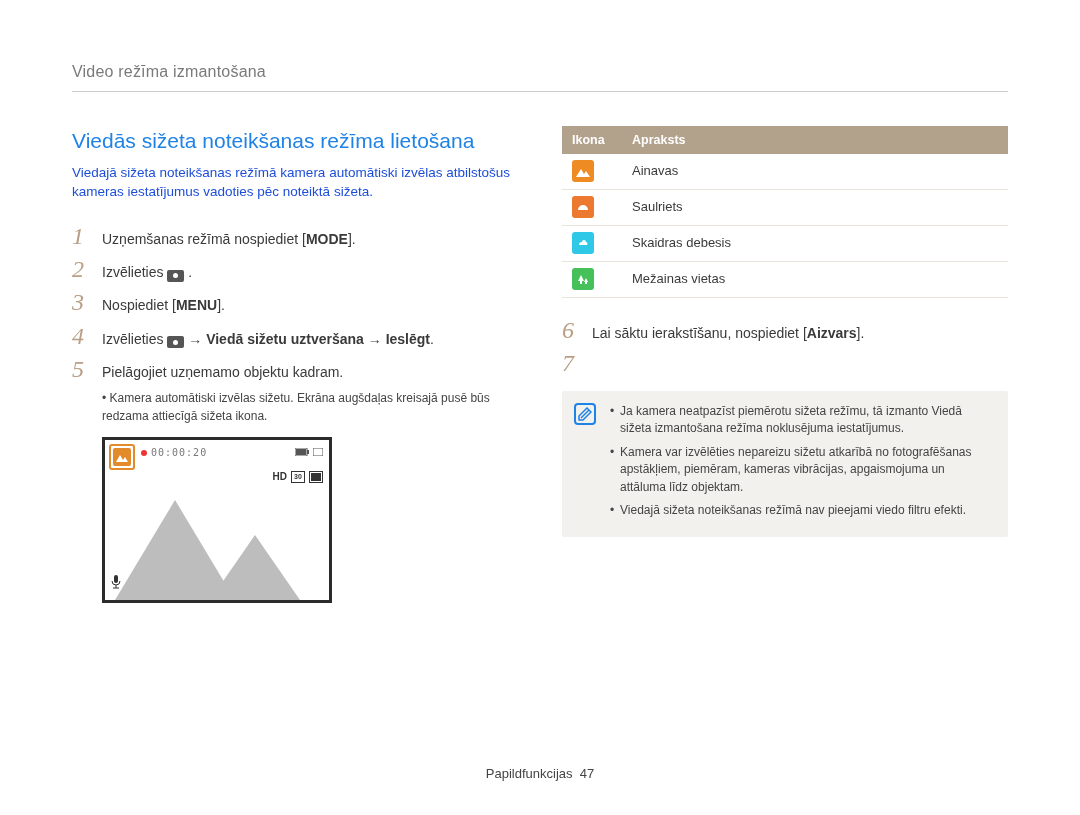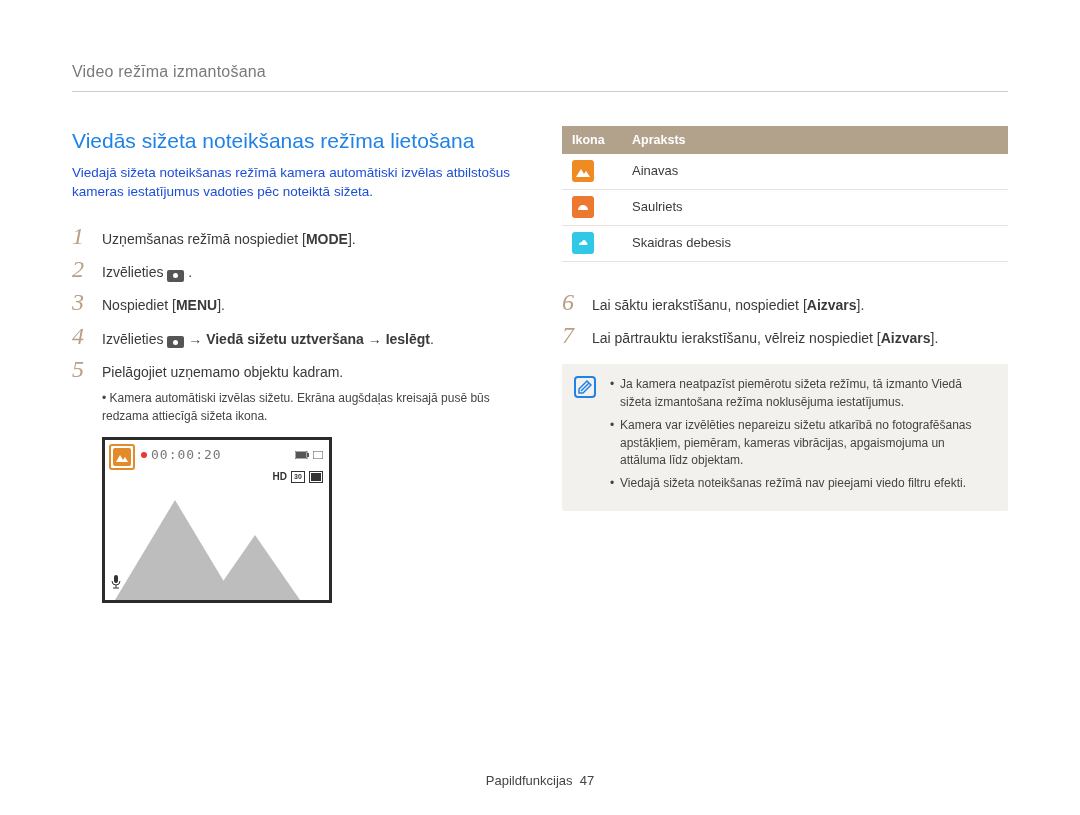--- a/index.html
+++ b/index.html
@@ -90,37 +90,37 @@
     position: relative;
     background: #fff;
   }
   .camera-preview .inner {
     height: 160px;
     width: 100%;
     position: relative;
     overflow: hidden;
   }
   .mtn { position:absolute;bottom:0;left:10px;right:0;height:110px; }
-  .topbar{position:absolute;top:6px;left:6px;right:6px;display:flex;justify-content:space-between;align-items:center;font-size:13px;color:#777;}
+  .topbar{position:absolute;top:6px;left:6px;right:6px;display:flex;justify-content:space-between;align-items:center;font-size:10px;color:#777;}
   .topbar-left{display:flex;gap:4px;align-items:center;}
   .rec-dot{width:6px;height:6px;background:#e33;border-radius:50%;}
   .side-icons{position:absolute;top:30px;right:6px;display:flex;gap:4px;font-size:10px;font-weight:700;color:#333;align-items:center;}
   .sq{width:14px;height:12px;border:1px solid #333;font-size:7px;display:flex;align-items:center;justify-content:center;}
   .scene-badge{
     position:absolute;top:4px;left:4px;
     width:26px;height:26px;
     border:2px solid #e38b2a;border-radius:3px;
     display:flex;align-items:center;justify-content:center;
     background:#fff;
   }
   .scene-badge .bg{width:18px;height:18px;background:#e38b2a;border-radius:2px;display:flex;align-items:center;justify-content:center;}
   .mic{position:absolute;bottom:6px;left:6px;font-size:12px;}
 
   
-  table.icon-table { width: 100%; border-collapse: collapse; font-size: 13px; margin-bottom: 28px;}
+  table.icon-table { width: 100%; border-collapse: collapse; font-size: 13px; margin-bottom: 20px;}
   table.icon-table th {
     background: #b2a18b;
     color: #fff;
     text-align: left;
     font-weight: 700;
     padding: 5px 10px;
     font-size: 12.5px;
   }
   table.icon-table th:first-child{width:60px;}
   table.icon-table td { padding: 6px 10px; border-bottom: 1px solid #e8e4dc; vertical-align:middle;}
@@ -150,21 +150,21 @@
     position:absolute;left:12px;top:12px;
     width:22px;height:22px;border:2px solid #1f82e6;border-radius:4px;
     color:#1f82e6;display:flex;align-items:center;justify-content:center;
   }
   .note-box ul{list-style:none;}
   .note-box li{margin-bottom:6px;padding-left:10px;position:relative;}
   .note-box li::before{content:"•";position:absolute;left:0;}
 
   .footer{
     position:absolute;
-    bottom:24px;left:0;right:0;
+    bottom:31px;left:0;right:0;
     text-align:center;
     font-size:13px;color:#444;
   }
 </style>
 </head>
 <body>
 
 <div class="breadcrumb">Video režīma izmantošana</div>
 
 <div class="columns">
@@ -294,35 +294,40 @@
           <td>Saulriets</td>
         </tr>
         <tr>
           <td><span class="tile cyan">
                 <svg width="14" height="12" viewBox="0 0 14 12">
                   <path d="M3 8 a3 3 0 0 1 3 -3 a2 2 0 0 1 4 0 a2 2 0 0 1 1 3 Z" fill="#fff"></path>
                 </svg>
               </span></td>
           <td>Skaidras debesis</td>
         </tr>
+        <tr>
+          <td><span class="tile green">
+                <svg width="14" height="12" viewBox="0 0 14 12">
+                  <path d="M4 11 L4 8 L2 8 L5 2 L8 8 L6 8 L6 11 Z M9 11 L9 9 L8 9 L10 5 L12 9 L11 9 L11 11 Z" fill="#fff"></path>
+                </svg>
+              </span></td>
+          <td>Mežainas vietas</td>
+        </tr>
       </tbody>
     </table>
 
     <ol class="steps">
       <li>
         <span class="step-num">6</span>
         <span class="step-body">
           <span>Lai sāktu ierakstīšanu, nospiediet [</span><span class="key">Aizvars</span><span>].</span>
         </span>
       </li>
       <li>
         <span class="step-num">7</span>
-        <span class="step-body">
-          <span>Lai pārtrauktu ierakstīšanu, vēlreiz nospiediet [</span><span class="key">Aizvars</span><span>].</span>
-        </span>
       </li>
     </ol>
 
     <div class="note-box">
       <span class="note-icon">
         <svg width="14" height="14" viewBox="0 0 14 14">
             <path d="M3 11 L11 3 M9 1 L13 5 L5 13 L1 13 L1 9 Z" fill="none" stroke="#1f82e6" stroke-width="1.5"></path>
           </svg>
       </span>
       <ul>

